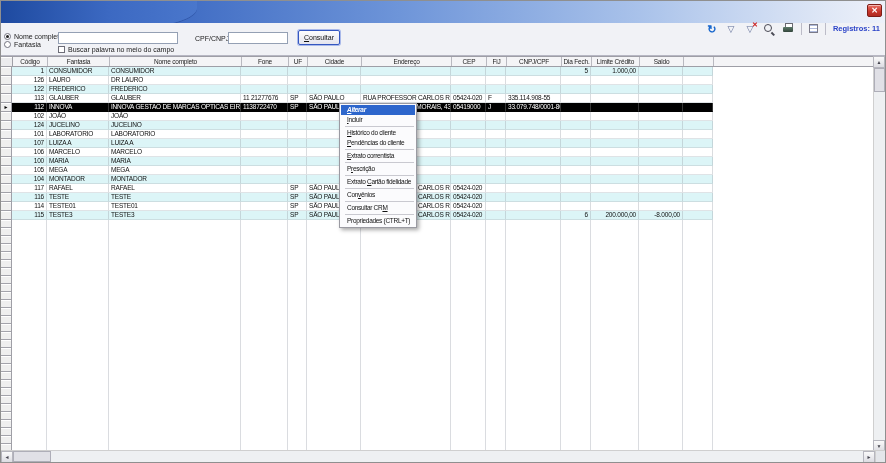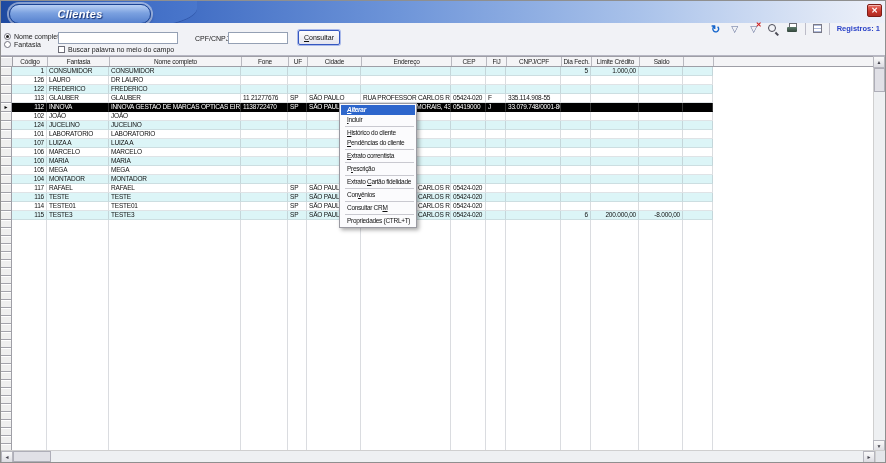--- a/index.html
+++ b/index.html
@@ -98,37 +98,34 @@
   .mi.hl{background:#2d66cc;color:#fff;font-weight:bold;font-style:italic;}
   .msep{height:0;border-top:1px solid #c9c9d0;margin:1px 1px 1px 4px;}
 </style>
 </head>
 <body>
 
 <div class="app">
 
   <div class="topband"></div>
   <div class="swoosh"></div>
-  <div class="title-pill">
-    <span>Clientes</span>
-  </div>
   <div class="close-btn">
     <span>✕</span>
   </div>
 
   <div class="iconbar">
     <span class="tbi i-refresh">↻</span>
     <span class="tbi i-funnel">▽</span>
     <span class="tbi i-funnel i-clear">▽<span class="x">✕</span></span>
     <span class="tbi i-search"></span>
     <span class="tbi i-print"></span>
     <span class="tbsep"></span>
     <span class="tbi i-grid"></span>
     <span class="tbsep"></span>
-    <span class="registros">Registros: 1</span>
+    <span class="registros">Registros: 11</span>
   </div>
 
   <div class="filter-area"></div>
 
   <div class="radio-row" style="left:3px;top:31px;">
     <span class="radio on"></span>
     <span class="small-label">Nome completo</span>
   </div>
   <div class="radio-row" style="left:3px;top:39px;">
     <span class="radio"></span>

